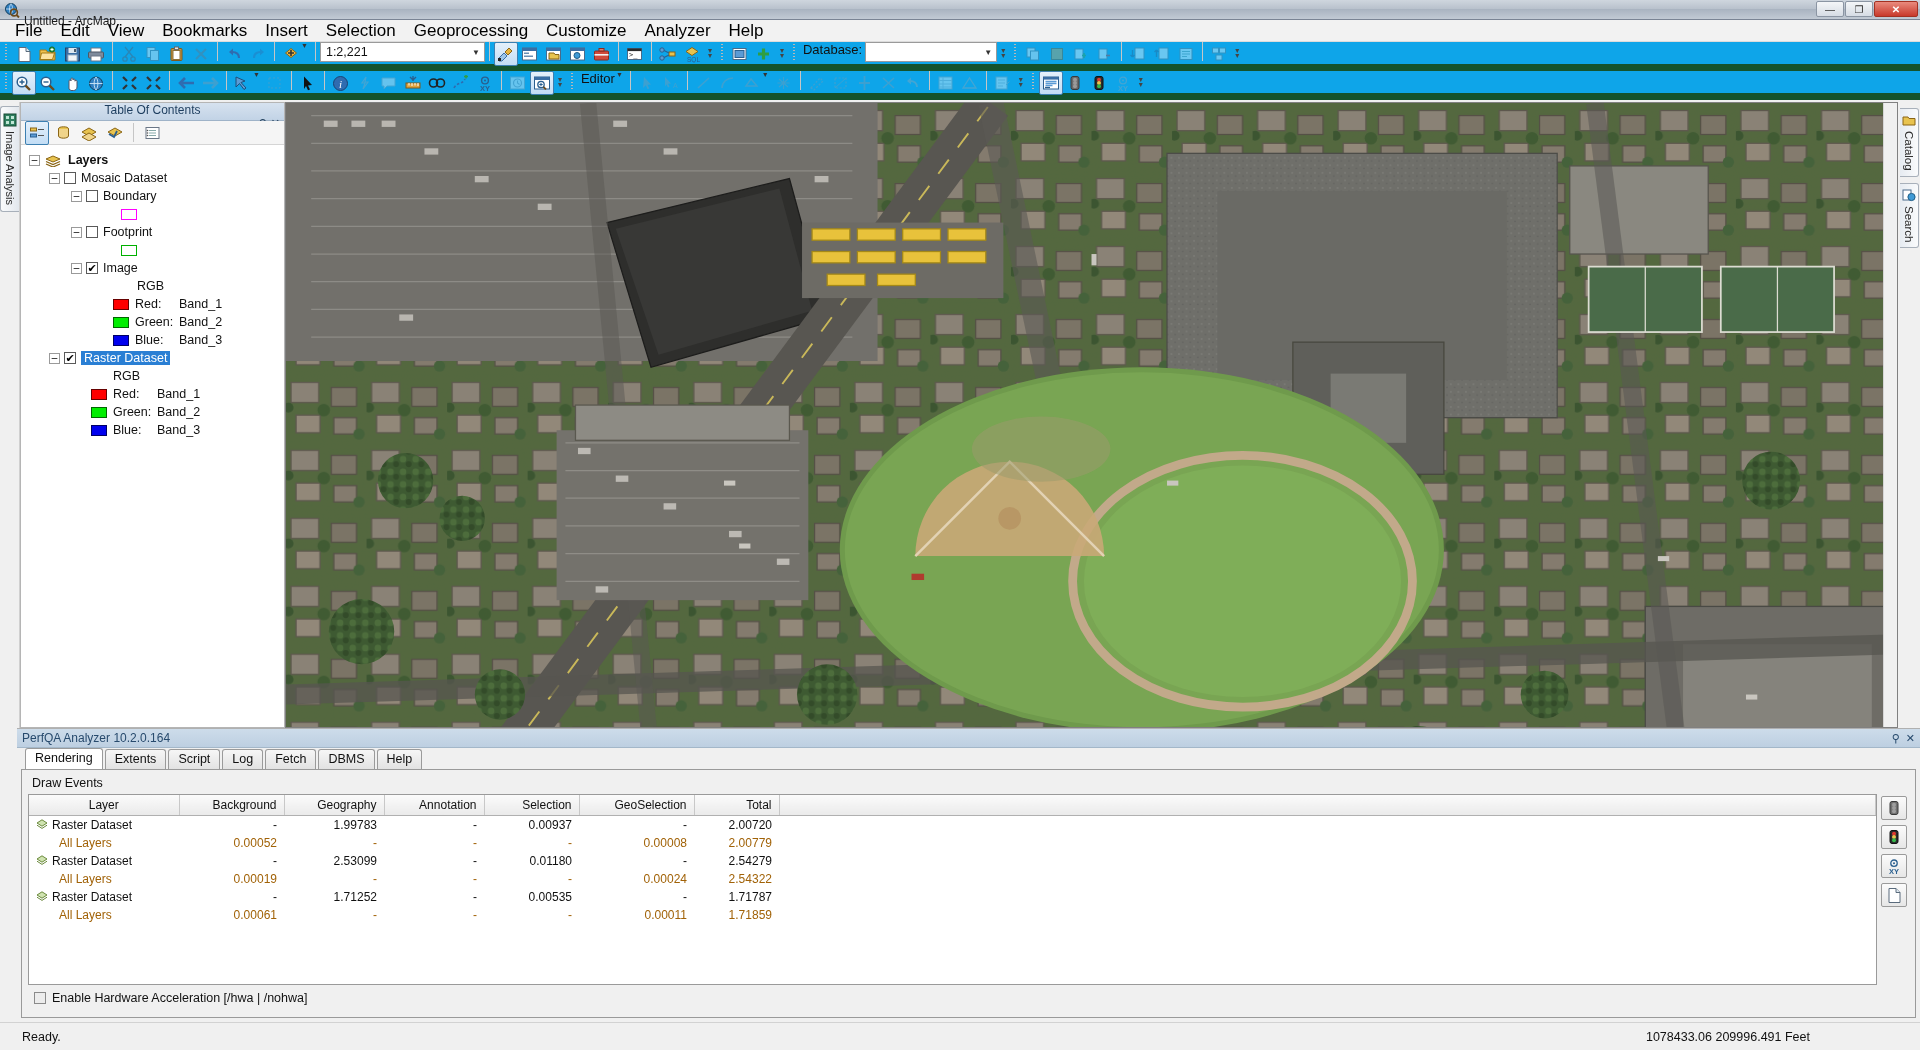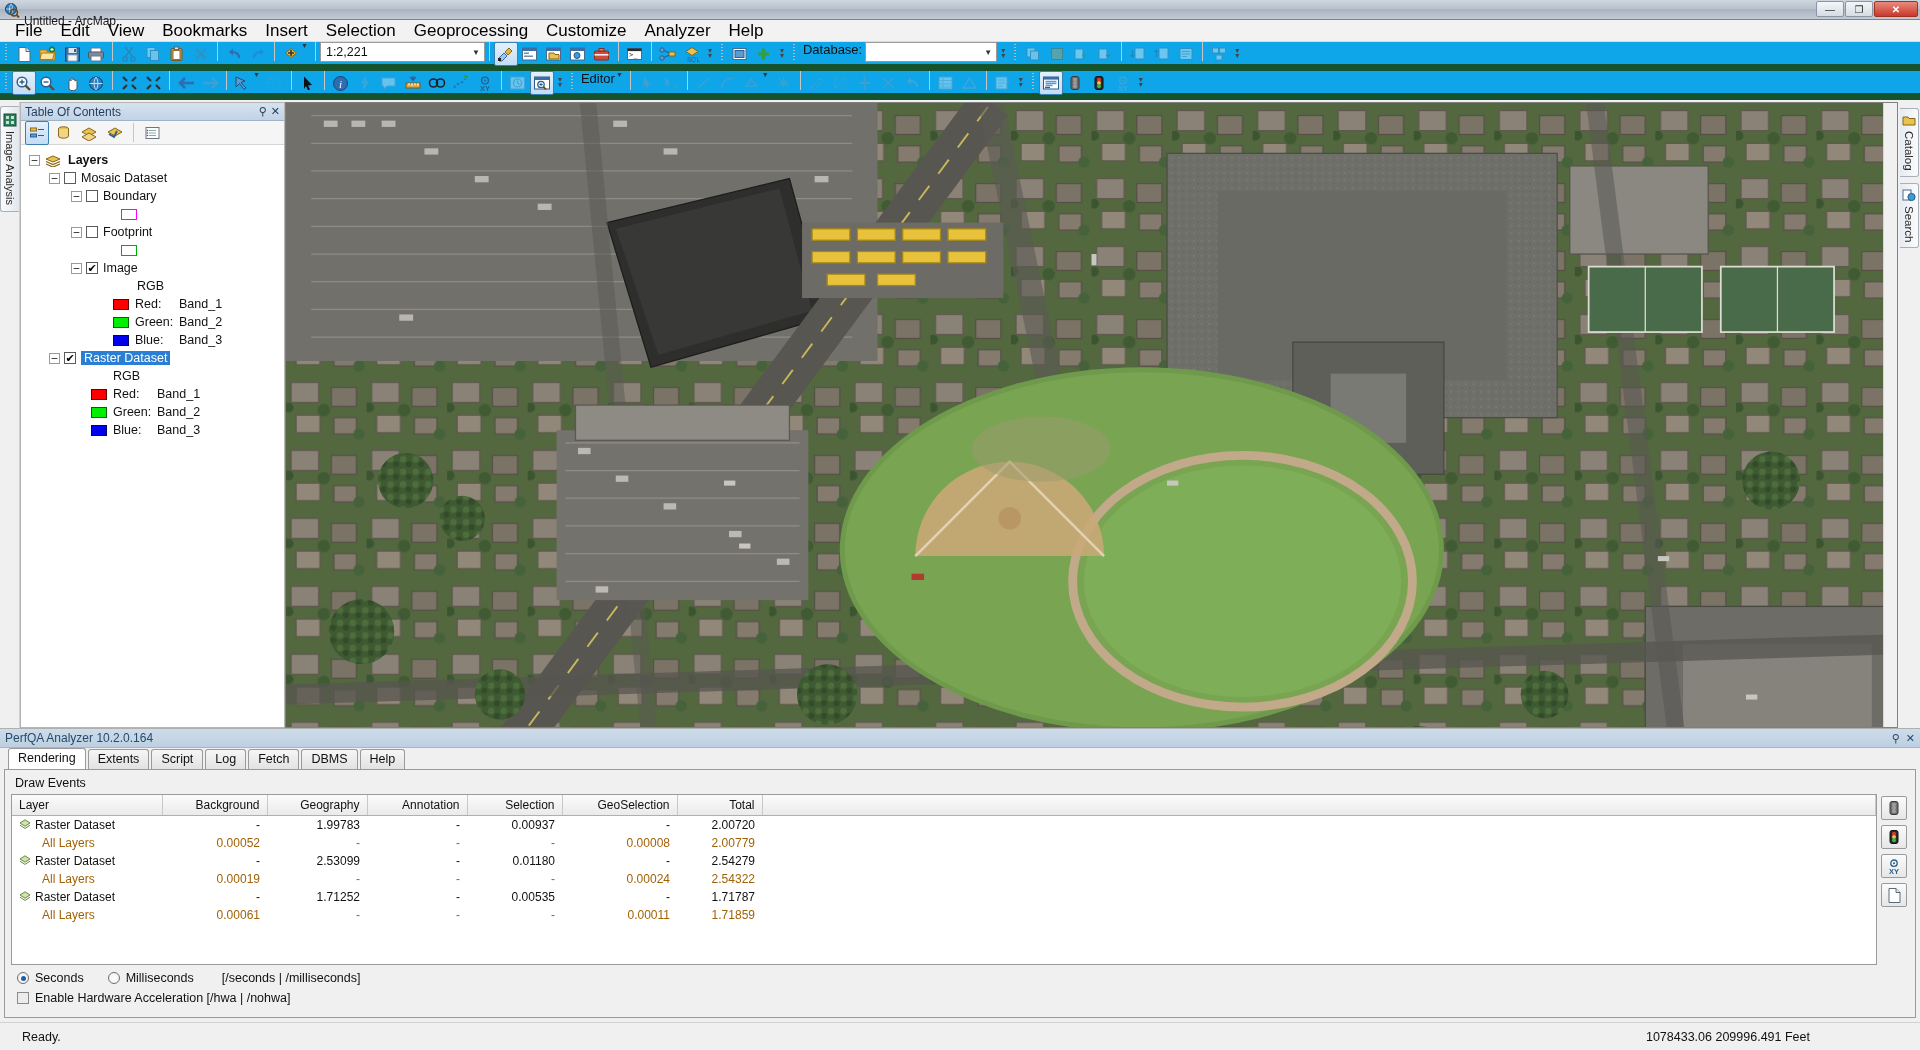--- a/index.html
+++ b/index.html
@@ -112,21 +112,21 @@
   #toc {
     width: 265px; background:#fff; border:1px solid #b5b5b5;
     display:flex; flex-direction:column;
     margin: 0; 
   }
   #toc-header {
     height: 18px;
     background: linear-gradient(to bottom,#d6e2ef,#c2d3e6);
     border-bottom:1px solid #9fb3c8;
     display:flex; align-items:center; padding:0 4px;
-    font-size:12px; color:#1d3d5e;
+    font-size:12px; color:#1d3d5e;flex-direction:column;
   }
   #toc-header .hdr-btns { margin-left:auto; display:flex; gap:4px; }
   #toc-header .hdr-btns span { font-size:11px; color:#24425e; cursor:default; }
   #toc-toolbar {
     height: 24px; background:#f5f5f5; border-bottom:1px solid #d5d5d5;
     display:flex; align-items:center; padding-left:4px; gap:2px;
   }
   #toc-tree { flex:1; overflow:hidden; padding: 6px 0 0 8px; background:#fff; }
   .tnode { display:flex; align-items:center; height:18px; font-size:12.5px; color:#111; white-space:nowrap;}
   .expander {
@@ -153,21 +153,21 @@
   }
   .vtab-r {
     writing-mode: vertical-rl;
     border:1px solid #a8b0ba; border-left:none; border-radius:0 3px 3px 0;
     background: linear-gradient(to left,#fafbfc,#e6ebf1);
     font-size:11.5px; color:#2a2a2a; padding:5px 2px; margin-bottom:6px;
     display:flex; align-items:center; gap:4px;
   }
   
   #perfqa {
-    position:absolute; left:0; right:0; bottom:28px; height: 294px;
+    position:absolute; left:17px; right:0; bottom:28px; height: 294px;
     background:#f0f0f0; border-top:1px solid #b0b0b0;
     display:flex; flex-direction:column;
   }
   #perfqa-title {
     height:19px; background:linear-gradient(to bottom,#cddcea,#bdcfe1);
     border-bottom:1px solid #a3b7c9; display:flex; align-items:center;
     padding:0 5px; font-size:12px; color:#274a6d;
   }
   #perfqa-title .pt-btns{margin-left:auto;display:flex;gap:6px;font-size:11px;color:#274a6d;}
   #perfqa-tabs { height:21px; display:flex; align-items:flex-end; padding-left:8px; background:#f0f0f0;}
@@ -183,21 +183,21 @@
   }
   #draw-events-label { font-size:12.5px; color:#111; margin:2px 0 4px 4px;}
   #table-area { display:flex; flex:1; gap:4px; }
   #grid-wrap { flex:1; border:1px solid #9a9a9a; background:#fff; overflow:hidden;}
   table.grid { width:100%; border-collapse:collapse; font-size:12px;}
   table.grid thead th {
     background:linear-gradient(to bottom,#fbfbfb,#eaeaea);
     border-right:1px solid #c8c8c8; border-bottom:1px solid #b0b0b0;
     font-weight:normal; color:#111; padding:3px 7px; text-align:right; white-space:nowrap;
   }
-  table.grid thead th.left { text-align:left;margin-top:31px; }
+  table.grid thead th.left { text-align:center;margin-top:31px; }
   table.grid tbody td { padding:2px 7px; white-space:nowrap; text-align:right; color:#111;}
   table.grid tbody td.left { text-align:left; }
   table.grid tbody tr.sub td { color:#a16207; }
   table.grid tbody tr.sub td.layer { padding-left:30px; }
   td.layer { display:table-cell; }
   .layer-ic {
     display:inline-block; width:12px;height:11px; margin-right:4px; vertical-align:-1px;
   }
   #side-btns { width:28px; display:flex; flex-direction:column; gap:5px; padding-top:2px;}
   #side-btns .sb {
@@ -1240,29 +1240,20 @@
           <svg width="15" height="17" viewBox="0 0 15 17">
               <path d="M2 1.5h7l4 4v10H2z" fill="#fff" stroke="#5a6b7c"></path>
               <path d="M9 1.5v4h4" fill="#dfe8f0" stroke="#5a6b7c"></path>
             </svg>
         </div>
       </div>
     </div>
 
     <div id="opts">
       <div class="optrow">
-        <span class="radio on"></span>
-        <span>Seconds</span>
-        <span style="width:12px"></span>
-        <span class="radio"></span>
-        <span>Milliseconds</span>
-        <span style="width:16px"></span>
-        <span class="hint">[/seconds | /milliseconds]</span>
-      </div>
-      <div class="optrow">
         <span class="chk2"></span>
         <span>Enable Hardware Acceleration [/hwa | /nohwa]</span>
       </div>
     </div>
   </div>
 </div>
 
 <div id="statusbar">
   <span class="st-left">Ready.</span>
   <span class="st-coords">1078433.06  209996.491 Feet</span>

